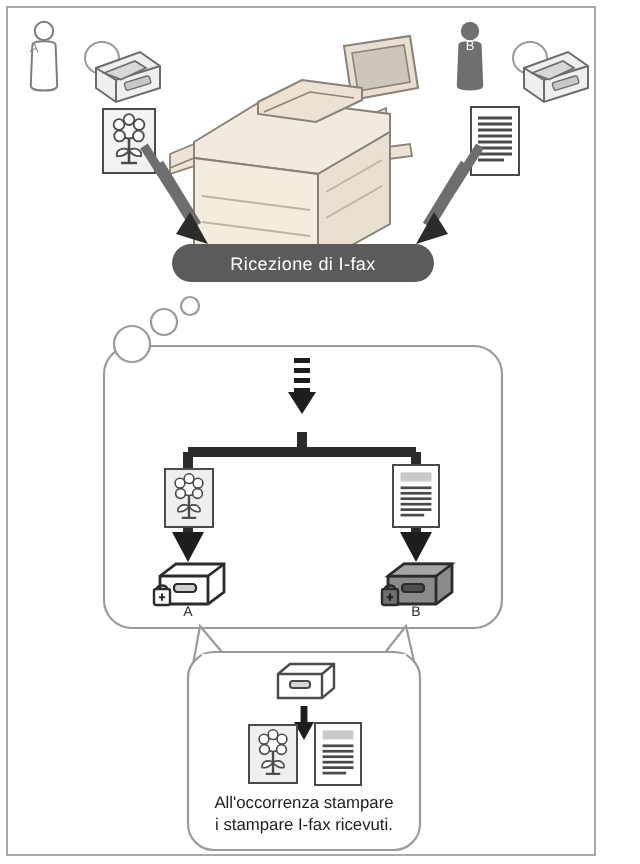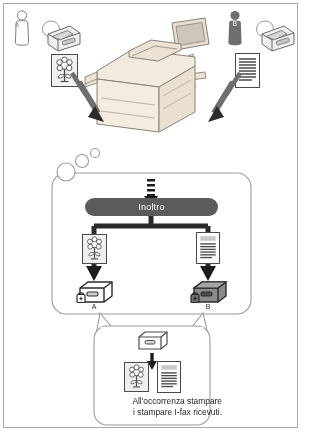--- a/index.html
+++ b/index.html
@@ -15,21 +15,21 @@
   .pill span{display:block;}
   .doc{
     position:absolute;background:#ffffff;border:1px solid #4a4a4a;box-sizing:border-box;
   }
   .doc.shade{background:#efefef;}
   .lines{position:absolute;left:0;top:0;width:100%;height:100%;}
   .caption{
     position:absolute;text-align:center;color:#1d1d1d;line-height:10.5px;
     font-size:8.4px;width:140px;
   }
-  .caption div{white-space:nowrap;text-align:right;}
+  .caption div{white-space:nowrap;}
   .lbl{position:absolute;font-size:7px;color:#2b2b2b;text-align:center;width:14px;}
   .person-lbl{position:absolute;font-size:6.5px;text-align:center;width:12px;}
   svg{display:block;overflow:visible;}
 </style>
 </head>
 <body>
 
 <div id="stage">
   <div id="frame"></div>
 
@@ -138,41 +138,41 @@
       <path d="M72 73 L86 95" stroke="#6e6e6e" stroke-width="4.5" fill="none"></path>
     </g>
 
     <g>
       <path d="M233 82 L214 113" stroke="#6e6e6e" stroke-width="6" fill="none"></path>
       <path d="M217 106 L208 122 L224 117 Z" fill="#2b2b2b"></path>
       <path d="M240 73 L226 95" stroke="#6e6e6e" stroke-width="4.5" fill="none"></path>
     </g>
   </svg>
 
+  <div class="pill" style="left:86px;top:122px;width:131px;height:19px;font-size:9px;">
+    <span>Ricezione di I-fax</span>
+  </div>
 
   <svg class="lines">
     <rect x="52" y="173" width="199" height="141" rx="14" ry="14" fill="none" stroke="#9a9a9a" stroke-width="1.1"></rect>
     <circle cx="66" cy="172" r="9" fill="#ffffff" stroke="#9a9a9a" stroke-width="1.1"></circle>
     <circle cx="82" cy="161" r="6.5" fill="#ffffff" stroke="#9a9a9a" stroke-width="1.1"></circle>
     <circle cx="95" cy="153" r="4.5" fill="#ffffff" stroke="#9a9a9a" stroke-width="1.1"></circle>
   </svg>
 
   <svg class="lines">
     <g stroke="#1d1d1d" stroke-width="8" stroke-linecap="butt">
       <path d="M151 179 L151 181.5"></path>
       <path d="M151 184 L151 186.5"></path>
       <path d="M151 189 L151 191.5"></path>
       <path d="M151 194 L151 197"></path>
     </g>
     <path d="M144 196 L158 196 L151 207 Z" fill="#1d1d1d"></path>
   </svg>
 
-  <div class="pill" style="left:85px;top:198px;width:133px;height:18px;font-size:9px;">
-    <span>Inoltro</span>
-  </div>
 
   <svg class="lines">
     <path d="M151 216 L151 226" stroke="#2b2b2b" stroke-width="5" fill="none"></path>
     <path d="M94 226 L208 226" stroke="#2b2b2b" stroke-width="5" fill="none"></path>
     <path d="M94 226 L94 235" stroke="#2b2b2b" stroke-width="5" fill="none"></path>
     <path d="M208 226 L208 235" stroke="#2b2b2b" stroke-width="5" fill="none"></path>
     <path d="M94 262 L94 268" stroke="#2b2b2b" stroke-width="5" fill="none"></path>
     <path d="M208 262 L208 268" stroke="#2b2b2b" stroke-width="5" fill="none"></path>
     <path d="M86 266 L102 266 L94 281 Z" fill="#1d1d1d"></path>
     <path d="M200 266 L216 266 L208 281 Z" fill="#1d1d1d"></path>

